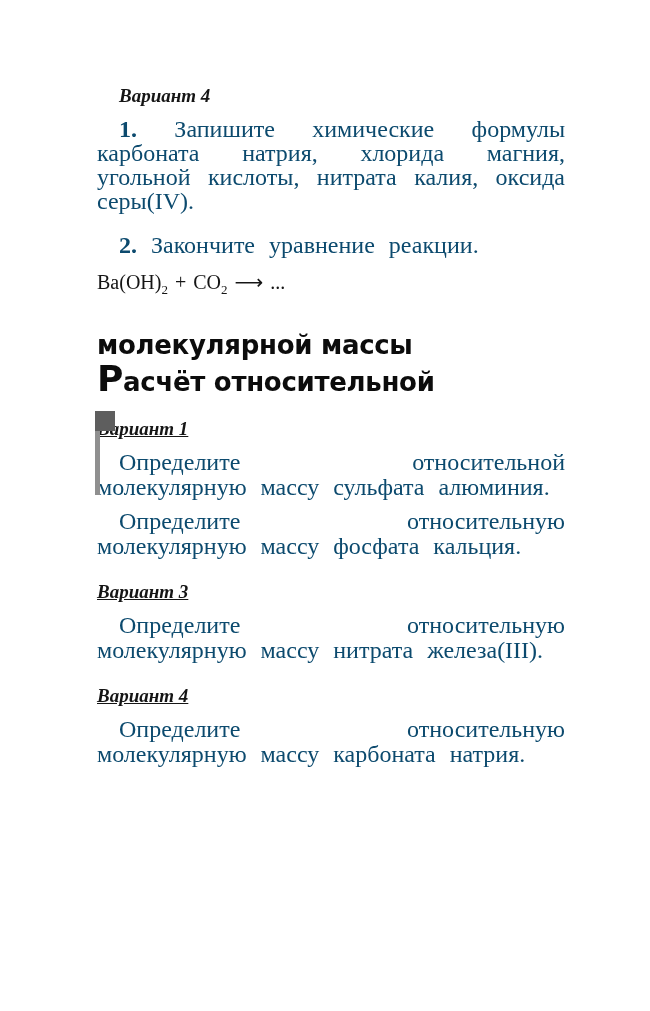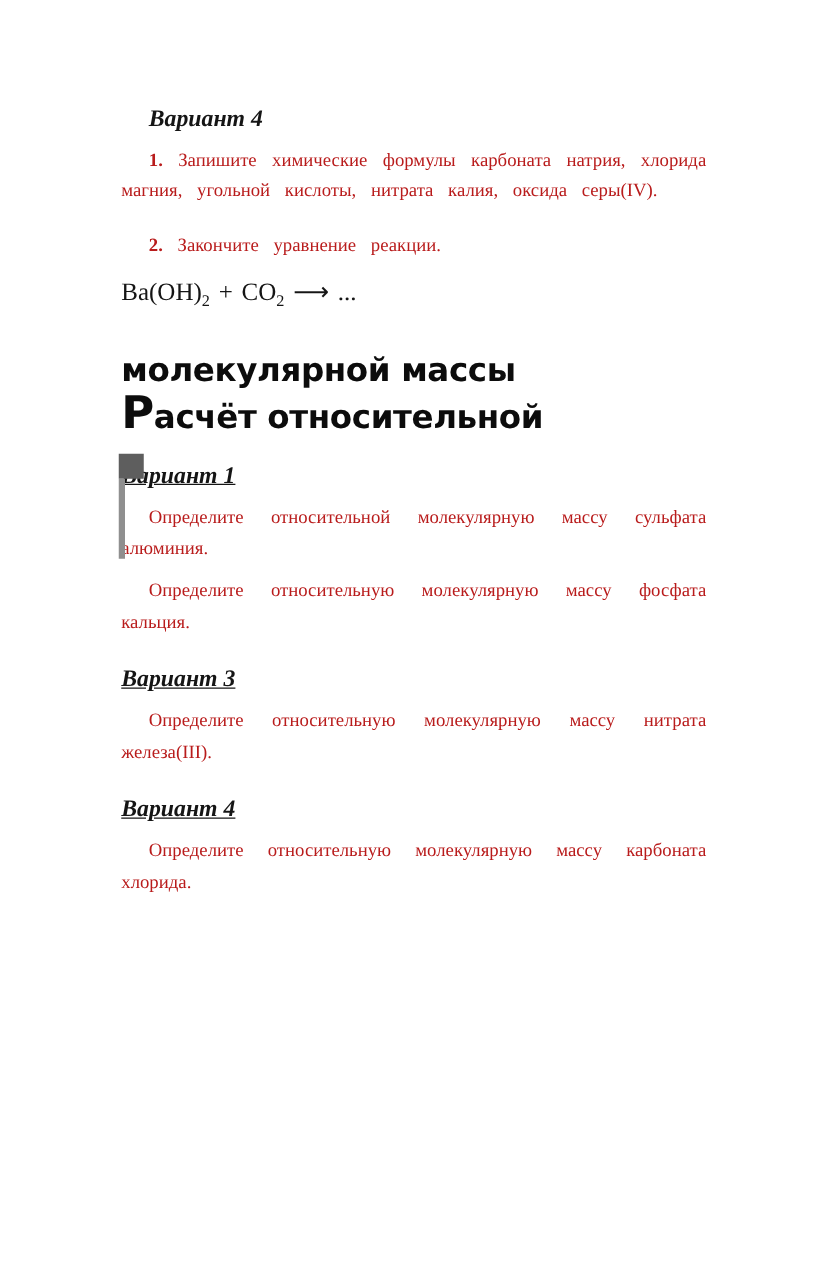--- a/index.html
+++ b/index.html
@@ -26,26 +26,26 @@
     margin: 0 0 0 22px;
     font-family: "Liberation Serif", serif;
     font-weight: bold;
     font-style: italic;
     font-size: 19px;
     line-height: 24px;
     color: #151515;
   }
   .task-para, .variant-para {
     margin: 9px 0 0 0;
-    font-size: 15px;
+    font-size: 24px;
     line-height: 24px;
     text-align: justify;
     text-indent: 22px;
     word-spacing: 8px;
-    color: #b91c1c;
+    color: #0c4a6e;
   }
   .variant-para { line-height: 25px; }
   .task-num { font-weight: bold; }
   .equation {
     margin: 11px 0 0 0;
     font-size: 20px;
     line-height: 28px;
     word-spacing: 2px;
   }
   .equation sub {
@@ -130,17 +130,17 @@
       <p class="variant-para">Определите относительную молекулярную массу фосфата кальция.</p>
     </section>
 
     <section class="variant">
       <h3 class="variant-heading">Вариант 3</h3>
       <p class="variant-para">Определите относительную молекулярную массу нитрата железа(III).</p>
     </section>
 
     <section class="variant">
       <h3 class="variant-heading">Вариант 4</h3>
-      <p class="variant-para">Определите относительную молекулярную массу карбоната хлорида.</p>
+      <p class="variant-para">Определите относительную молекулярную массу карбоната натрия.</p>
     </section>
 
   </div>
 </div>
 
 </body></html>

